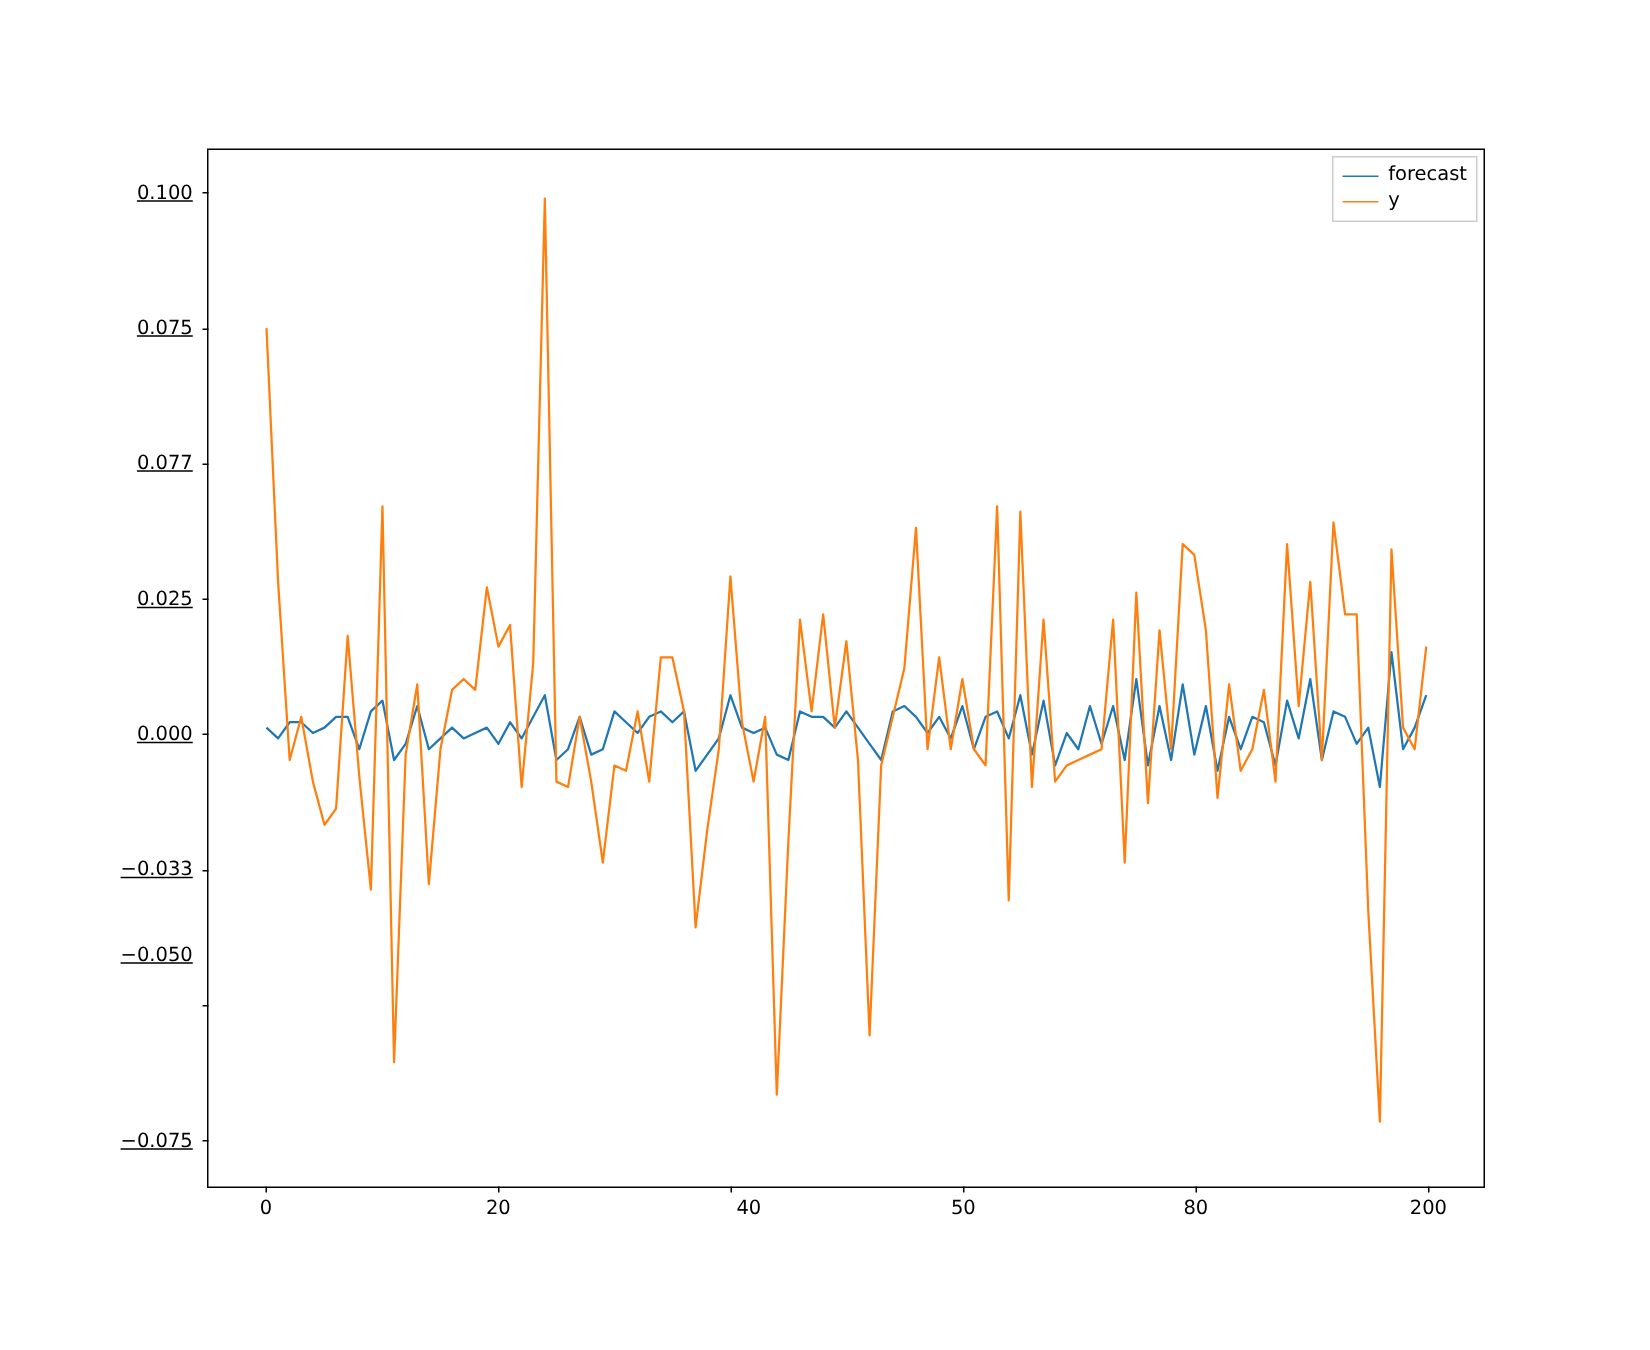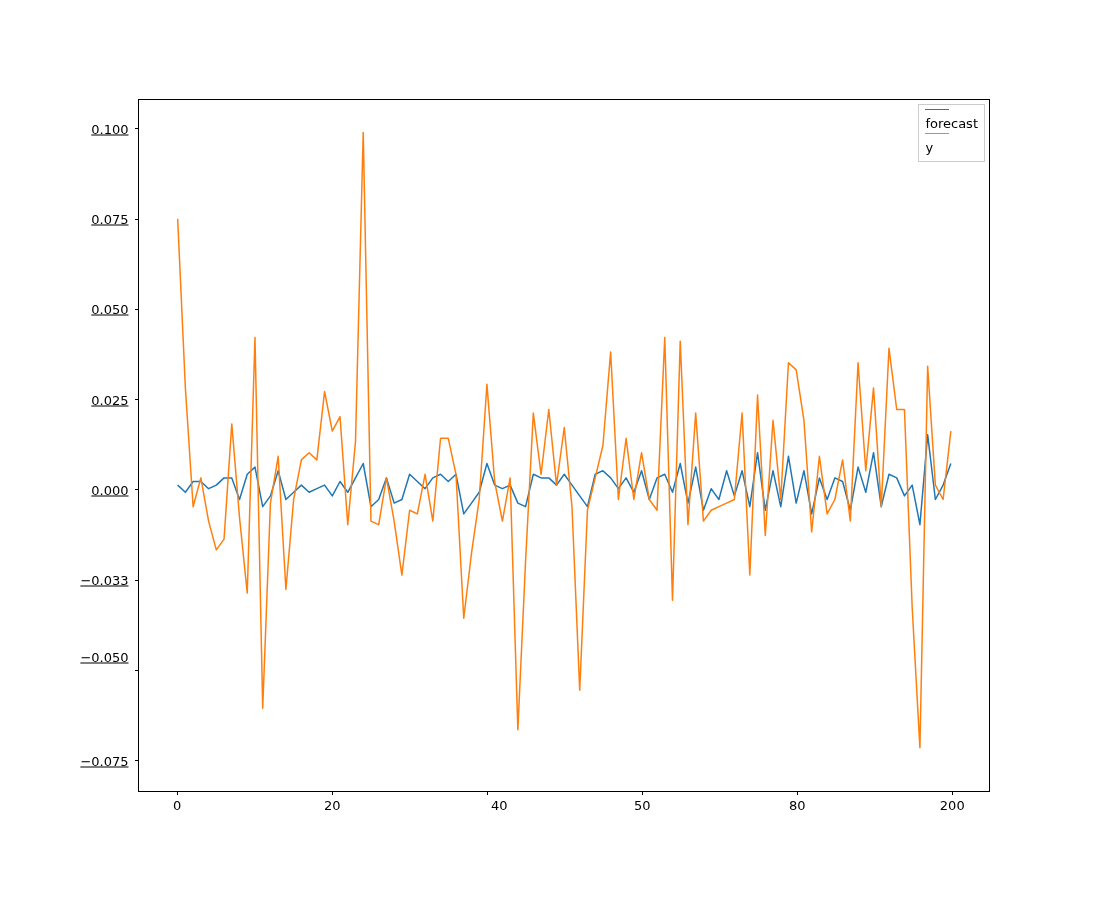--- a/index.html
+++ b/index.html
@@ -83,24 +83,23 @@
     position: absolute;
     top: 4px;
     right: 4px;
     border: 1px solid #cccccc;
     background: #ffffff;
     padding: 4px 6px;
     font-size: 13px;
   }
   .legend-row {
     display: flex;
-    align-items: flex-start;
+    align-items: center;
     gap: 6px;
     line-height: 1.3;
-    flex-direction: column;
   }
   .legend-swatch {
     width: 24px;
     height: 0;
     border-top: 1.5px solid;
   }
   .swatch-forecast { border-top-color: #1f77b4; }
   .swatch-y        { border-top-color: #ff7f0e; }
 </style>
 </head>
@@ -126,29 +125,29 @@
         <div class="tick xtick-mark" style="left: 658.25px;"></div>
         <div class="xtick-label" style="left: 658.75px;">80</div>
         <div class="tick xtick-mark" style="left: 813.25px;"></div>
         <div class="xtick-label" style="left: 813.75px;">200</div>
       </div>
 
     <div id="yticks">
         <div class="tick ytick-mark" style="top: 660.016px;"></div>
         <div class="ytick-label" style="top: 660.516px;">−0.075</div>
         <div class="tick ytick-mark" style="top: 569.781px;"></div>
-        <div class="ytick-label" style="top: 557px;">−0.050</div>
+        <div class="ytick-label" style="top: 537px;">−0.050</div>
         <div class="tick ytick-mark" style="top: 479.547px;"></div>
         <div class="ytick-label" style="top: 480.047px;">−0.033</div>
         <div class="tick ytick-mark" style="top: 389.312px;"></div>
         <div class="ytick-label" style="top: 389.812px;">0.000</div>
         <div class="tick ytick-mark" style="top: 299.078px;"></div>
         <div class="ytick-label" style="top: 299.578px;">0.025</div>
         <div class="tick ytick-mark" style="top: 208.844px;"></div>
-        <div class="ytick-label" style="top: 209.344px;">0.050</div>
+        <div class="ytick-label" style="top: 209.344px;">0.077</div>
         <div class="tick ytick-mark" style="top: 118.609px;"></div>
         <div class="ytick-label" style="top: 119.109px;">0.075</div>
         <div class="tick ytick-mark" style="top: 28.375px;"></div>
         <div class="ytick-label" style="top: 28.875px;">0.100</div>
       </div>
 
     <div class="legend">
       <div class="legend-row">
         <span class="legend-swatch swatch-forecast"></span>
         <span>forecast</span>

